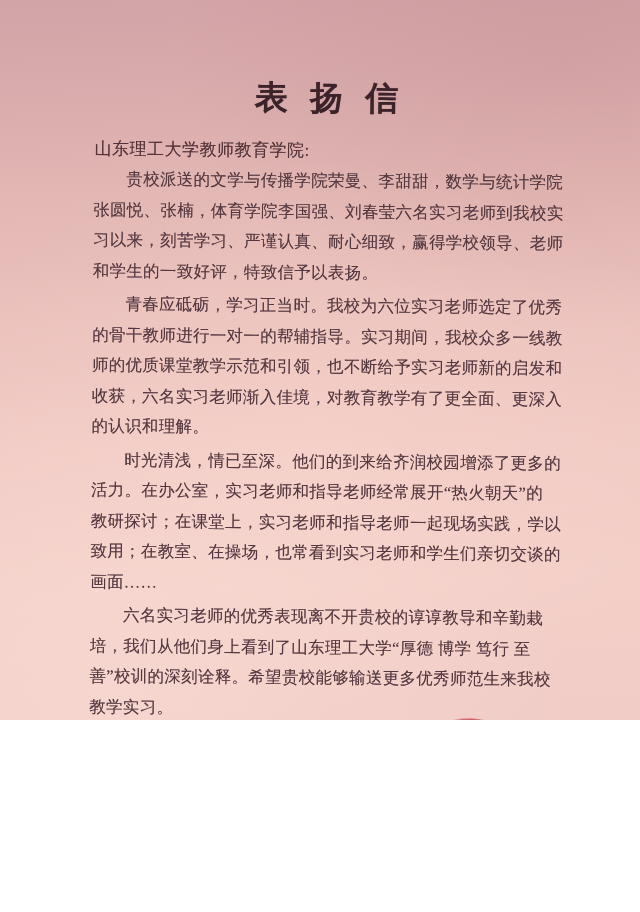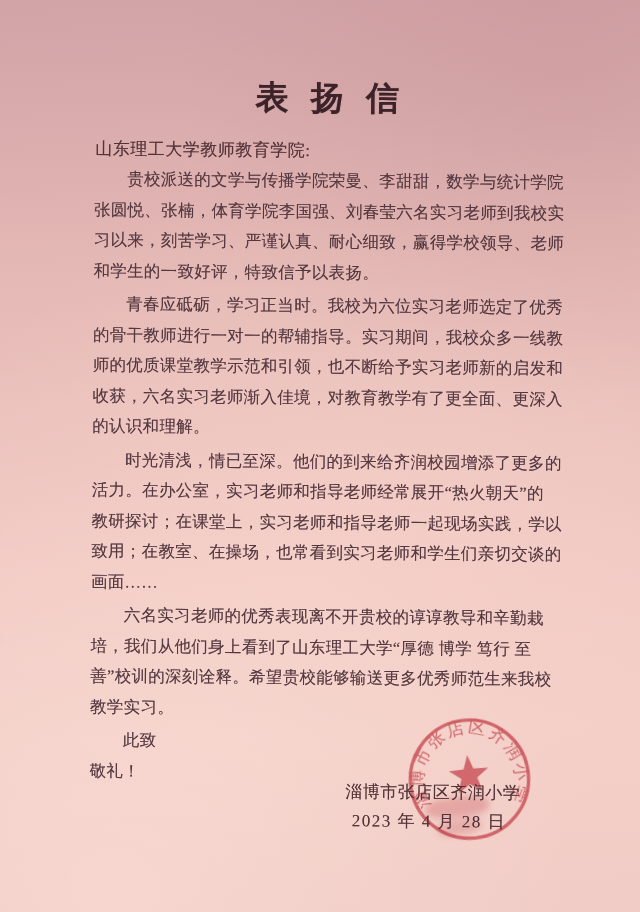--- a/index.html
+++ b/index.html
@@ -1,21 +1,21 @@
 <!DOCTYPE html>
 <html><head>
 <meta charset="utf-8">
 <style>
   html,body{margin:0;padding:0;}
   body{
     width:640px;height:912px;overflow:hidden;
     font-family:"Liberation Serif","DejaVu Serif",serif;
   }
   .photo{
-    position:relative;width:640px;height:912px;overflow:hidden;
+    position:relative;width:640px;height:720px;overflow:hidden;
     background:
       radial-gradient(120% 80% at 18% 98%, rgba(255,236,226,0.30), rgba(255,236,226,0) 60%),
       radial-gradient(110% 70% at 88% 8%, rgba(168,110,118,0.16), rgba(168,110,118,0) 55%),
       radial-gradient(90% 55% at 50% 60%, rgba(255,226,215,0.22), rgba(255,226,215,0) 70%),
       linear-gradient(178deg,#d2a3a7 0%,#d9abac 12%,#e3b7b4 27%,#ecc2bd 44%,#f1cac4 62%,#f3cfc8 80%,#f1ccc6 100%);
   }
   .page{position:absolute;inset:0;transform:rotate(0.45deg);}
   .title{
     position:absolute;top:76px;left:0;width:100%;margin:0;
     text-align:center;padding-left:16px;box-sizing:border-box;

